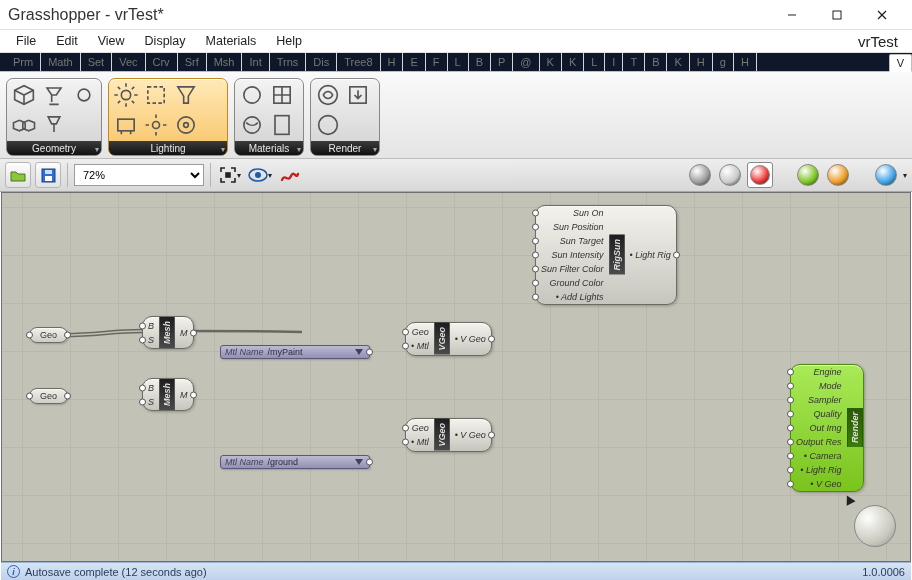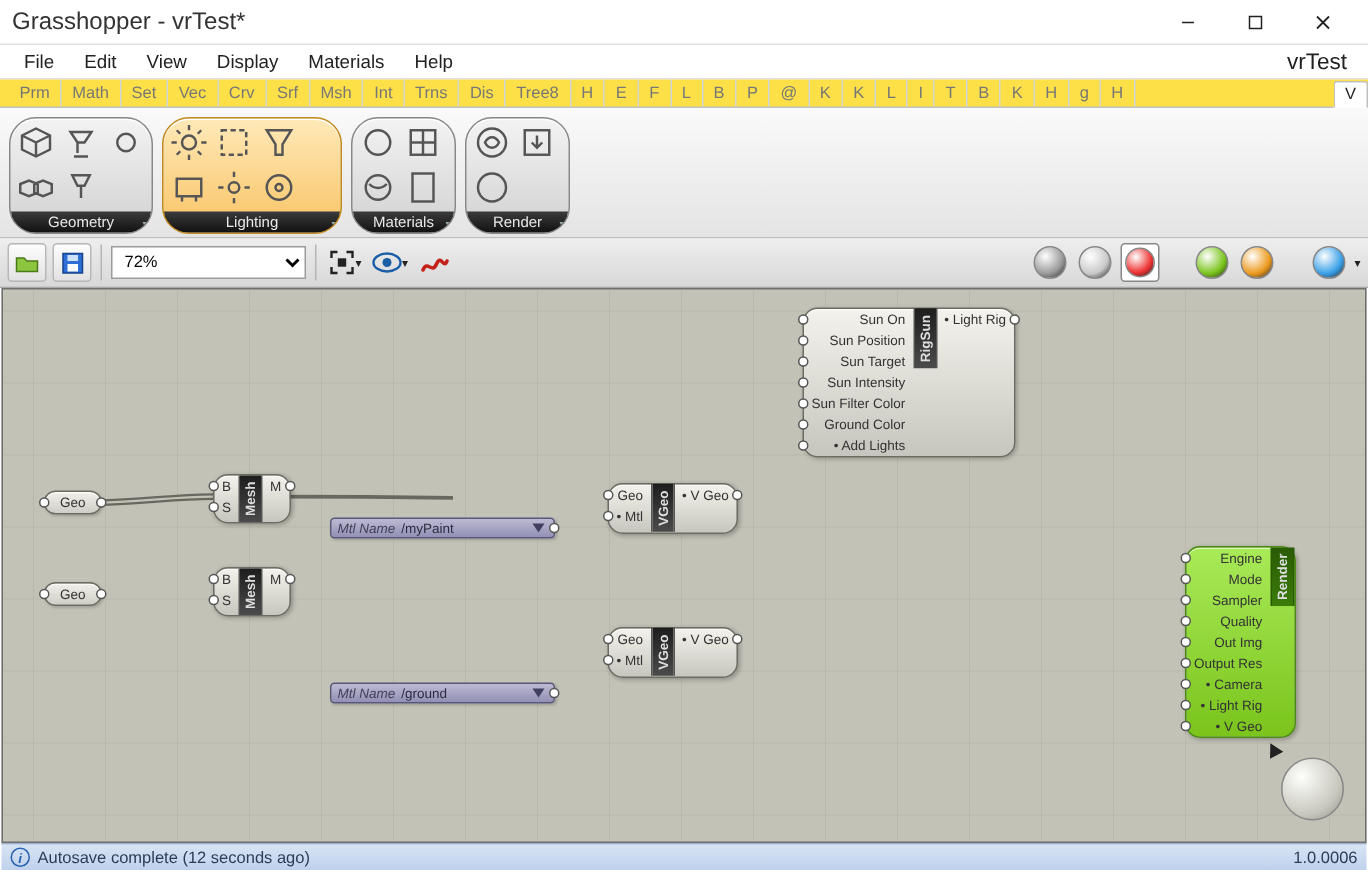--- a/index.html
+++ b/index.html
@@ -12,28 +12,28 @@
   .titlebar .winbtn { width:45px; height:29px; display:flex; align-items:center; justify-content:center; color:#222; }
   .titlebar .winbtn svg { stroke:#222; }
 
   
   .menubar { height:23px; display:flex; align-items:center; padding:0 6px; border-bottom:1px solid #e0e0e0; }
   .menubar .menu-item { padding:2px 10px; font-size:12.5px; color:#222; }
   .menubar .spacer { flex:1; }
   .menubar .doc-label { font-size:15px; padding-right:8px; }
 
   
-  .tabstrip { height:19px; background:#fde047; border-bottom:1px solid #bfbfbf; display:flex; align-items:stretch; padding-left:6px; }
+  .tabstrip { height:19px; background:#0f172a; border-bottom:1px solid #bfbfbf; display:flex; align-items:stretch; padding-left:6px; }
   .tabstrip .tab { padding:1px 7px; font-size:11px; color:#777; border-right:1px solid #d4d4d4; display:flex; align-items:center; }
   .tabstrip .tab.active { background:#fff; color:#222; border:1px solid #bfbfbf; border-bottom-color:#fff; position:relative; top:1px; border-radius:2px 2px 0 0;}
   .tabstrip .spacer { flex:1; }
 
   
   .ribbon { height:87px; padding:6px 6px 2px 6px; background:linear-gradient(#fafafa,#e4e4e4); border-bottom:1px solid #bcbcbc; display:flex; gap:6px; }
-  .panel { border:1px solid #888; border-radius:18px; background:linear-gradient(#f3f3f3,#d6d6d6 85%, #2b2b2b 85%); display:flex; flex-direction:column; overflow:hidden; box-shadow:0 1px 0 #fff inset; }
+  .panel { border:1px solid #888; border-radius:7px; background:linear-gradient(#f3f3f3,#d6d6d6 85%, #2b2b2b 85%); display:flex; flex-direction:column; overflow:hidden; box-shadow:0 1px 0 #fff inset; }
   .panel .icons { flex:1; display:flex; flex-wrap:wrap; align-content:flex-start; padding:2px 3px 0 3px; gap:2px; }
   .panel .plabel { height:14px; background:linear-gradient(#3b3b3b,#111); color:#e8e8e8; font-size:10px; display:flex; align-items:center; justify-content:center; position:relative; }
   .panel .plabel .expand { position:absolute; right:2px; bottom:1px; color:#9aa; font-size:8px; }
   .ricon { width:28px; height:28px; display:flex; align-items:center; justify-content:center; }
   .ricon svg { stroke:#555; fill:none; stroke-width:1.4; }
 
   
   .toolbar2 { height:33px; background:linear-gradient(#eee,#d8d8d8); border-bottom:1px solid #a9a9a9; display:flex; align-items:center; padding:0 5px; gap:4px; }
   .tbtn { width:26px; height:26px; border:1px solid #b7b7b7; border-radius:3px; background:linear-gradient(#fdfdfd,#e2e2e2); display:flex; align-items:center; justify-content:center; }
   .zoom-select { height:22px; border:1px solid #9c9c9c; background:#fff; font-size:11px; width:130px; padding:0 4px; }
@@ -47,21 +47,21 @@
     background-image:linear-gradient(#b8b8ad 1px, transparent 1px), linear-gradient(90deg,#b8b8ad 1px, transparent 1px);
     background-size:48px 48px; background-position: -28px -34px;
   }
 
   
   .statusbar { position:absolute; bottom:0; left:1px; right:1px; height:18px; background:linear-gradient(#d7e4f5,#bfd1eb); border-top:1px solid #9cb3d4; display:flex; align-items:center; font-size:11px; color:#2a3d58; padding:0 6px; }
   .statusbar .sicon { width:13px; height:13px; border-radius:50%; border:1.5px solid #2a62b0; color:#2a62b0; display:flex; align-items:center; justify-content:center; font-size:9px; font-weight:bold; margin-right:5px; font-style:italic; }
 
   
   .node { position:absolute; }
-  .capsule { background:linear-gradient(#f3f2ec,#c7c6be); border:1px solid #6c6c64; border-radius:10px; box-shadow: 1px 1px 3px rgba(0,0,0,.25), inset 0 1px 0 rgba(255,255,255,.6); display:flex; align-items:flex-start; font-size:9px; color:#333;}
+  .capsule { background:linear-gradient(#f3f2ec,#c7c6be); border:1px solid #6c6c64; border-radius:10px; box-shadow: 1px 1px 3px rgba(0,0,0,.25), inset 0 1px 0 rgba(255,255,255,.6); display:flex; align-items:center; font-size:9px; color:#333;font-style:italic;}
   .capsule.green { background:linear-gradient(#a9ea58,#7ac41c); border-color:#4a8a10; }
   .capsule .inputcol, .capsule .outputcol { display:flex; flex-direction:column; justify-content:center; }
   .capsule .inputcol .port, .capsule .outputcol .port { padding:1px 5px; white-space:nowrap; line-height:12px; text-align:right; position:relative;}
   .capsule .outputcol .port{ text-align:left; }
   .capsule .inputcol .port::before{ content:""; position:absolute; left:-4px; top:50%; width:5px; height:5px; border-radius:50%; background:#fff; border:1px solid #555; transform:translateY(-50%);}
   .capsule .outputcol .port::after{ content:""; position:absolute; right:-4px; top:50%; width:5px; height:5px; border-radius:50%; background:#fff; border:1px solid #555; transform:translateY(-50%);}
   .capsule .namecol { background:linear-gradient(#4b4b4b,#1d1d1d); color:#ddd; writing-mode:vertical-rl; transform:rotate(180deg); display:flex; align-items:center; justify-content:center; padding:4px 2px; font-size:9px; font-weight:bold; border-left:1px solid #555; border-right:1px solid #555;}
   .capsule.green .namecol{ background:linear-gradient(#3a7c08,#2a5a05); border-color:#2a5a05;}
   
   .geoparam { position:absolute; background:linear-gradient(#f1f0ea,#cfcec6); border:1px solid #6c6c64; border-radius:9px; padding:2px 10px; font-size:9px; color:#333; box-shadow:1px 1px 2px rgba(0,0,0,.2), inset 0 1px 0 rgba(255,255,255,.6);}

